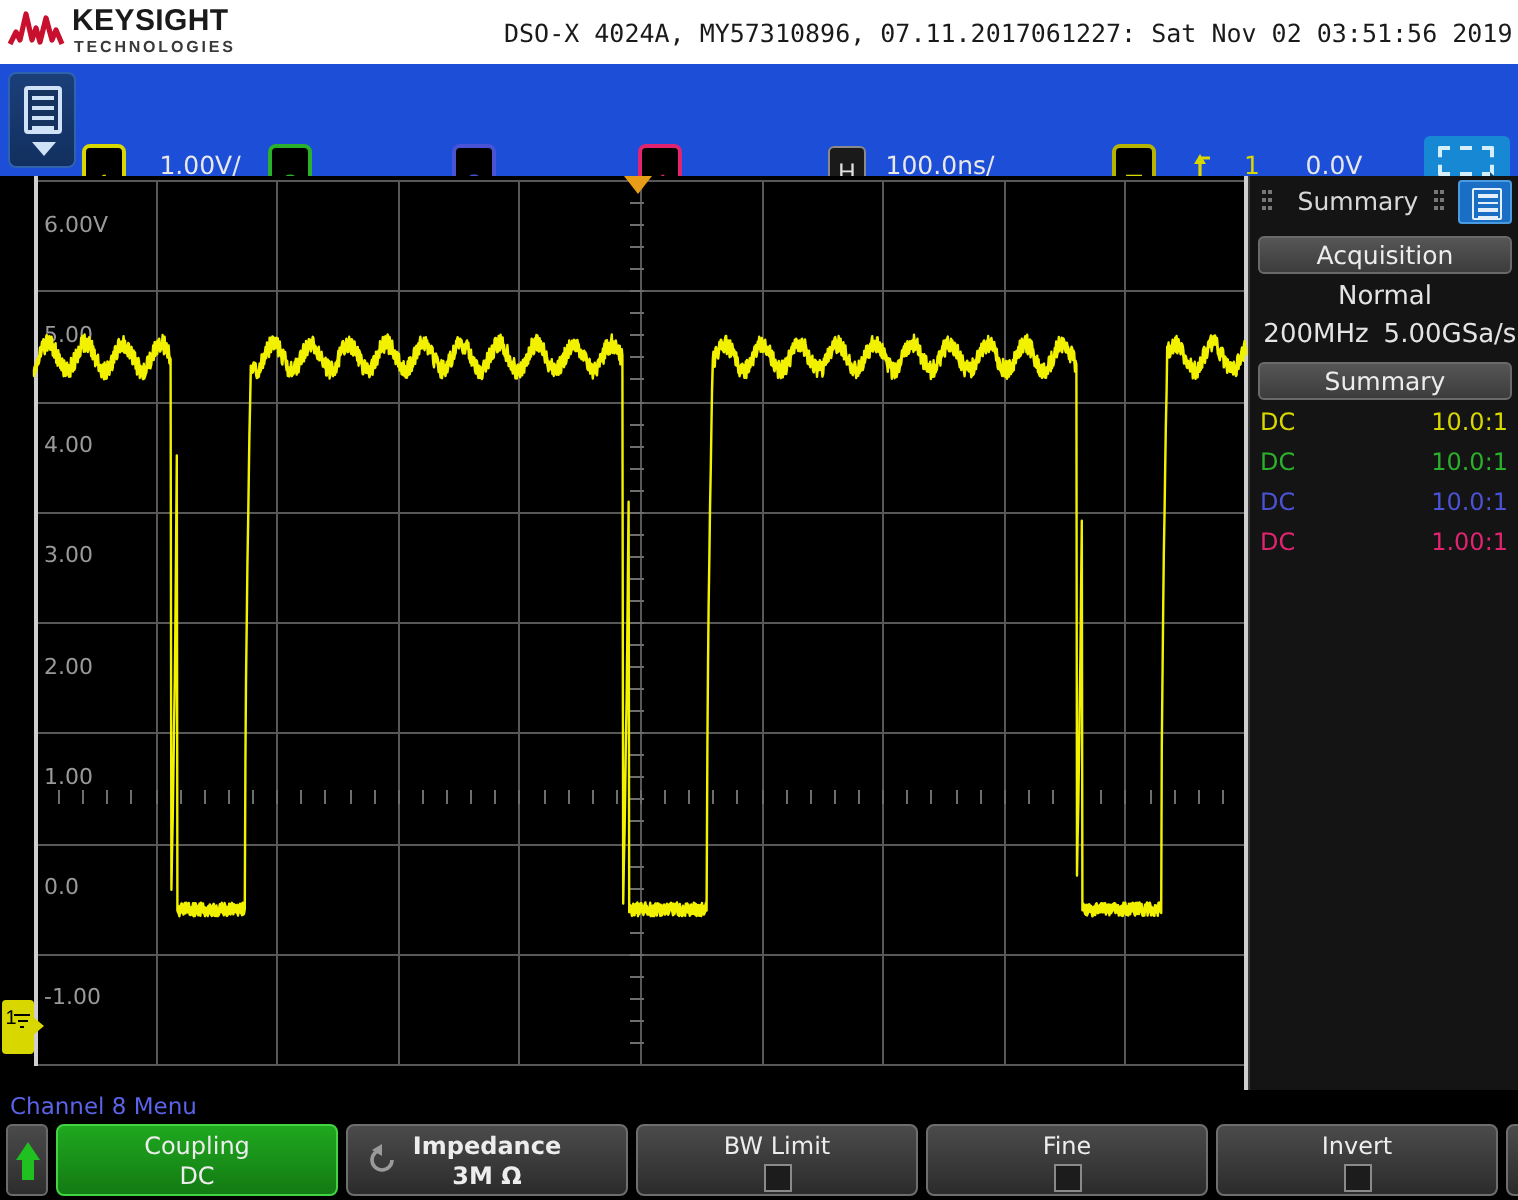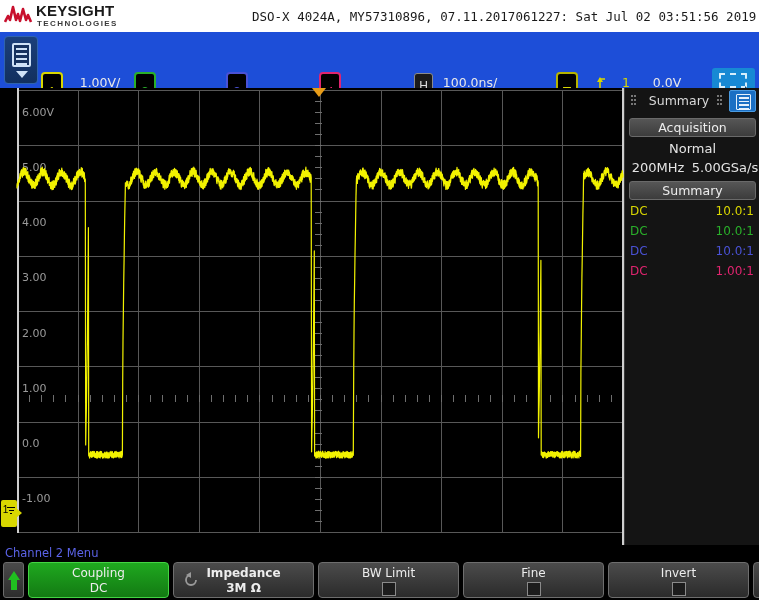--- a/index.html
+++ b/index.html
@@ -272,21 +272,21 @@
 <div id="app">
 
   <div class="titlebar">
     <div class="logo-wrap">
       <svg class="logo-wave" viewBox="0 0 30 22">
         <path d="M1 18 L4 12 L6 16 L9 3 L12 16 L14 10 L16 17 L19 5 L22 16 L24 11 L27 18" fill="none" stroke="#c8102e" stroke-width="2.6" stroke-linejoin="round"></path>
       </svg>
       <div class="logo-text">KEYSIGHT</div>
       <div class="logo-sub">TECHNOLOGIES</div>
     </div>
-    <div class="title-info">DSO-X 4024A, MY57310896, 07.11.2017061227: Sat Jul 02 03:51:56 2019</div>
+    <div class="title-info">DSO-X 4024A, MY57310896, 07.11.2017061227: Sat Nov 02 03:51:56 2019</div>
   </div>
 
   <div class="settingsbar">
     <div class="menu-btn">
       <div class="docicon">
           <i></i>
           <i></i>
           <i></i>
           <i></i>
         </div>
@@ -523,21 +523,21 @@
           <span class="rat">10.0:1</span>
         </div>
         <div class="sb-row" style="top: 176px; color: rgb(224, 36, 111);">
           <span class="cpl">DC</span>
           <span class="rat">1.00:1</span>
         </div>
       </div>
   </div>
 
   <div class="botmenu">
-    <div class="menu-title">Channel 2 Menu</div>
+    <div class="menu-title">Channel 8 Menu</div>
     <div class="upbtn">
       <div class="ua"></div>
       <div class="us"></div>
     </div>
     <div id="softkeys">
         <div class="softkey active" style="left: 28px; width: 141px;">
           <div class="sk-l1">Coupling</div>
           <div class="sk-l2">DC</div>
         </div>
         <div class="softkey" style="left: 173px; width: 141px; font-weight: bold;">

